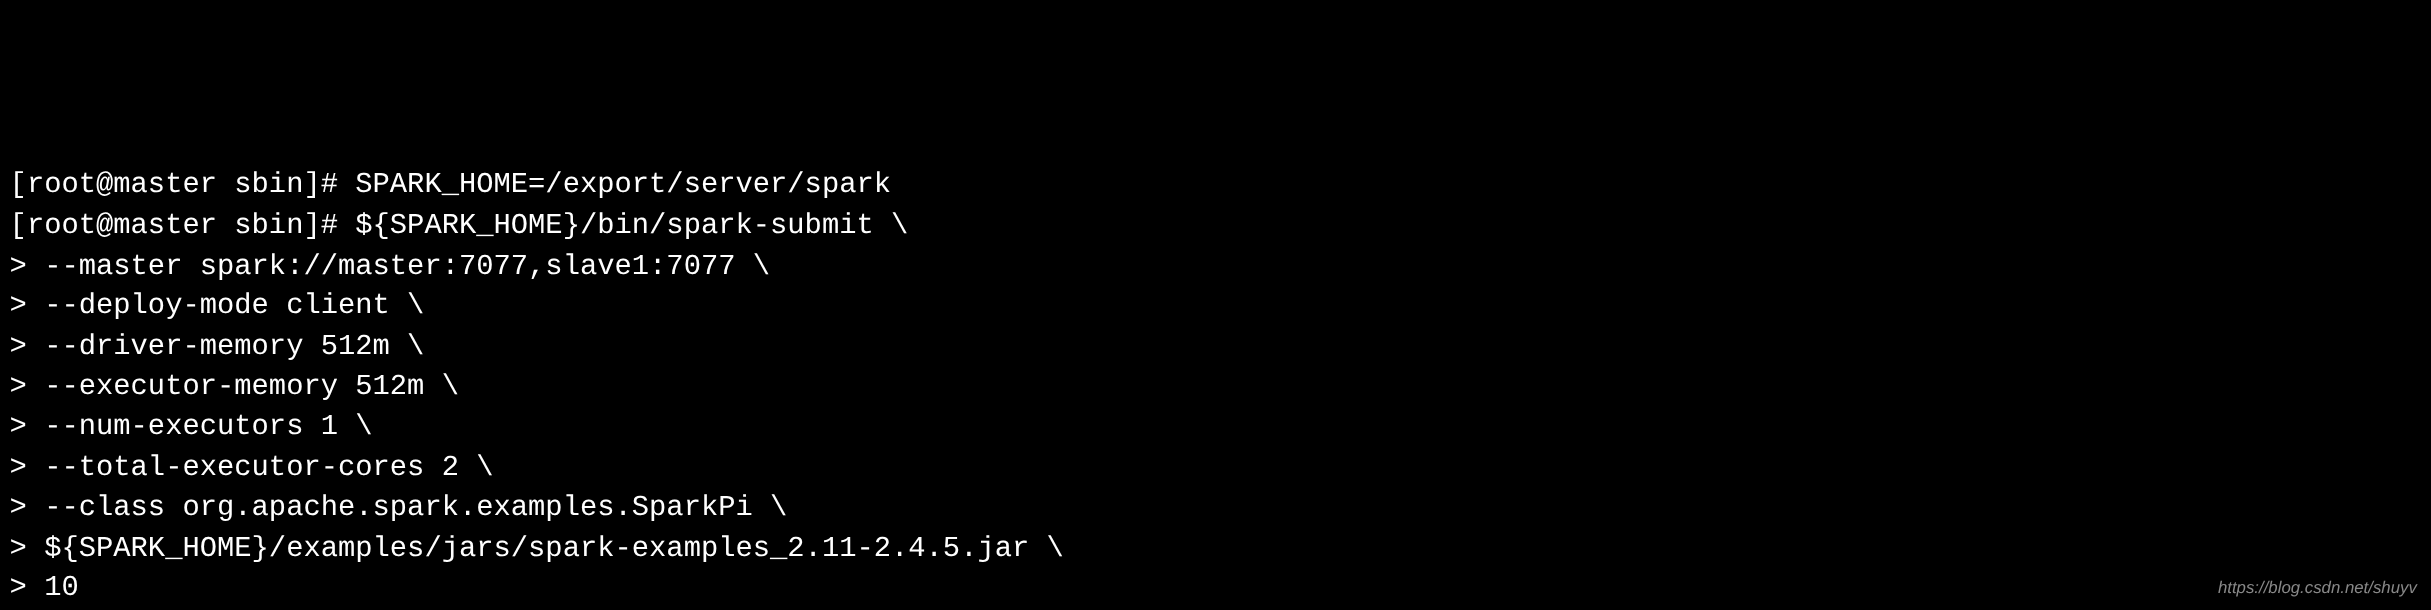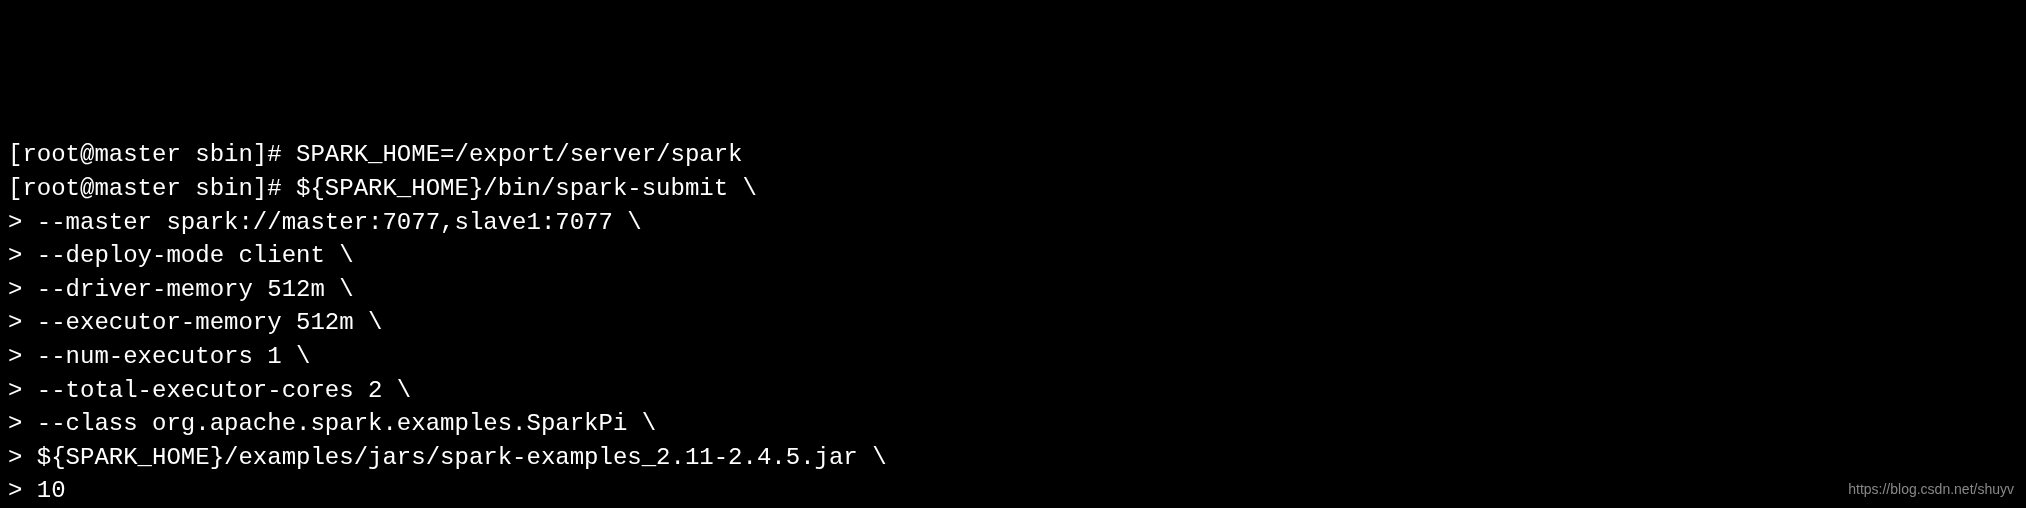--- a/index.html
+++ b/index.html
@@ -23,20 +23,21 @@
     .terminal-line {
       display: block;
     }
     .watermark {
       position: absolute;
       bottom: 8px;
       right: 12px;
       font-size: 14px;
       color: #888888;
       font-family: Arial, sans-serif;
+      font-style: italic;
     }
   </style>
 </head>
 <body>
 
 
 
 <div><span class="terminal-line">[root@master sbin]# SPARK_HOME=/export/server/spark</span><span class="terminal-line">[root@master sbin]# ${SPARK_HOME}/bin/spark-submit \</span><span class="terminal-line">&gt; --master spark://master:7077,slave1:7077 \</span><span class="terminal-line">&gt; --deploy-mode client \</span><span class="terminal-line">&gt; --driver-memory 512m \</span><span class="terminal-line">&gt; --executor-memory 512m \</span><span class="terminal-line">&gt; --num-executors 1 \</span><span class="terminal-line">&gt; --total-executor-cores 2 \</span><span class="terminal-line">&gt; --class org.apache.spark.examples.SparkPi \</span><span class="terminal-line">&gt; ${SPARK_HOME}/examples/jars/spark-examples_2.11-2.4.5.jar \</span><span class="terminal-line">&gt; 10</span><span class="terminal-line">21/05/09 20:23:31 WARN NativeCodeLoader: Unable to load native-hadoop library for your platform... using builtin</span></div>
 
 <div class="watermark">https://blog.csdn.net/shuyv</div>

